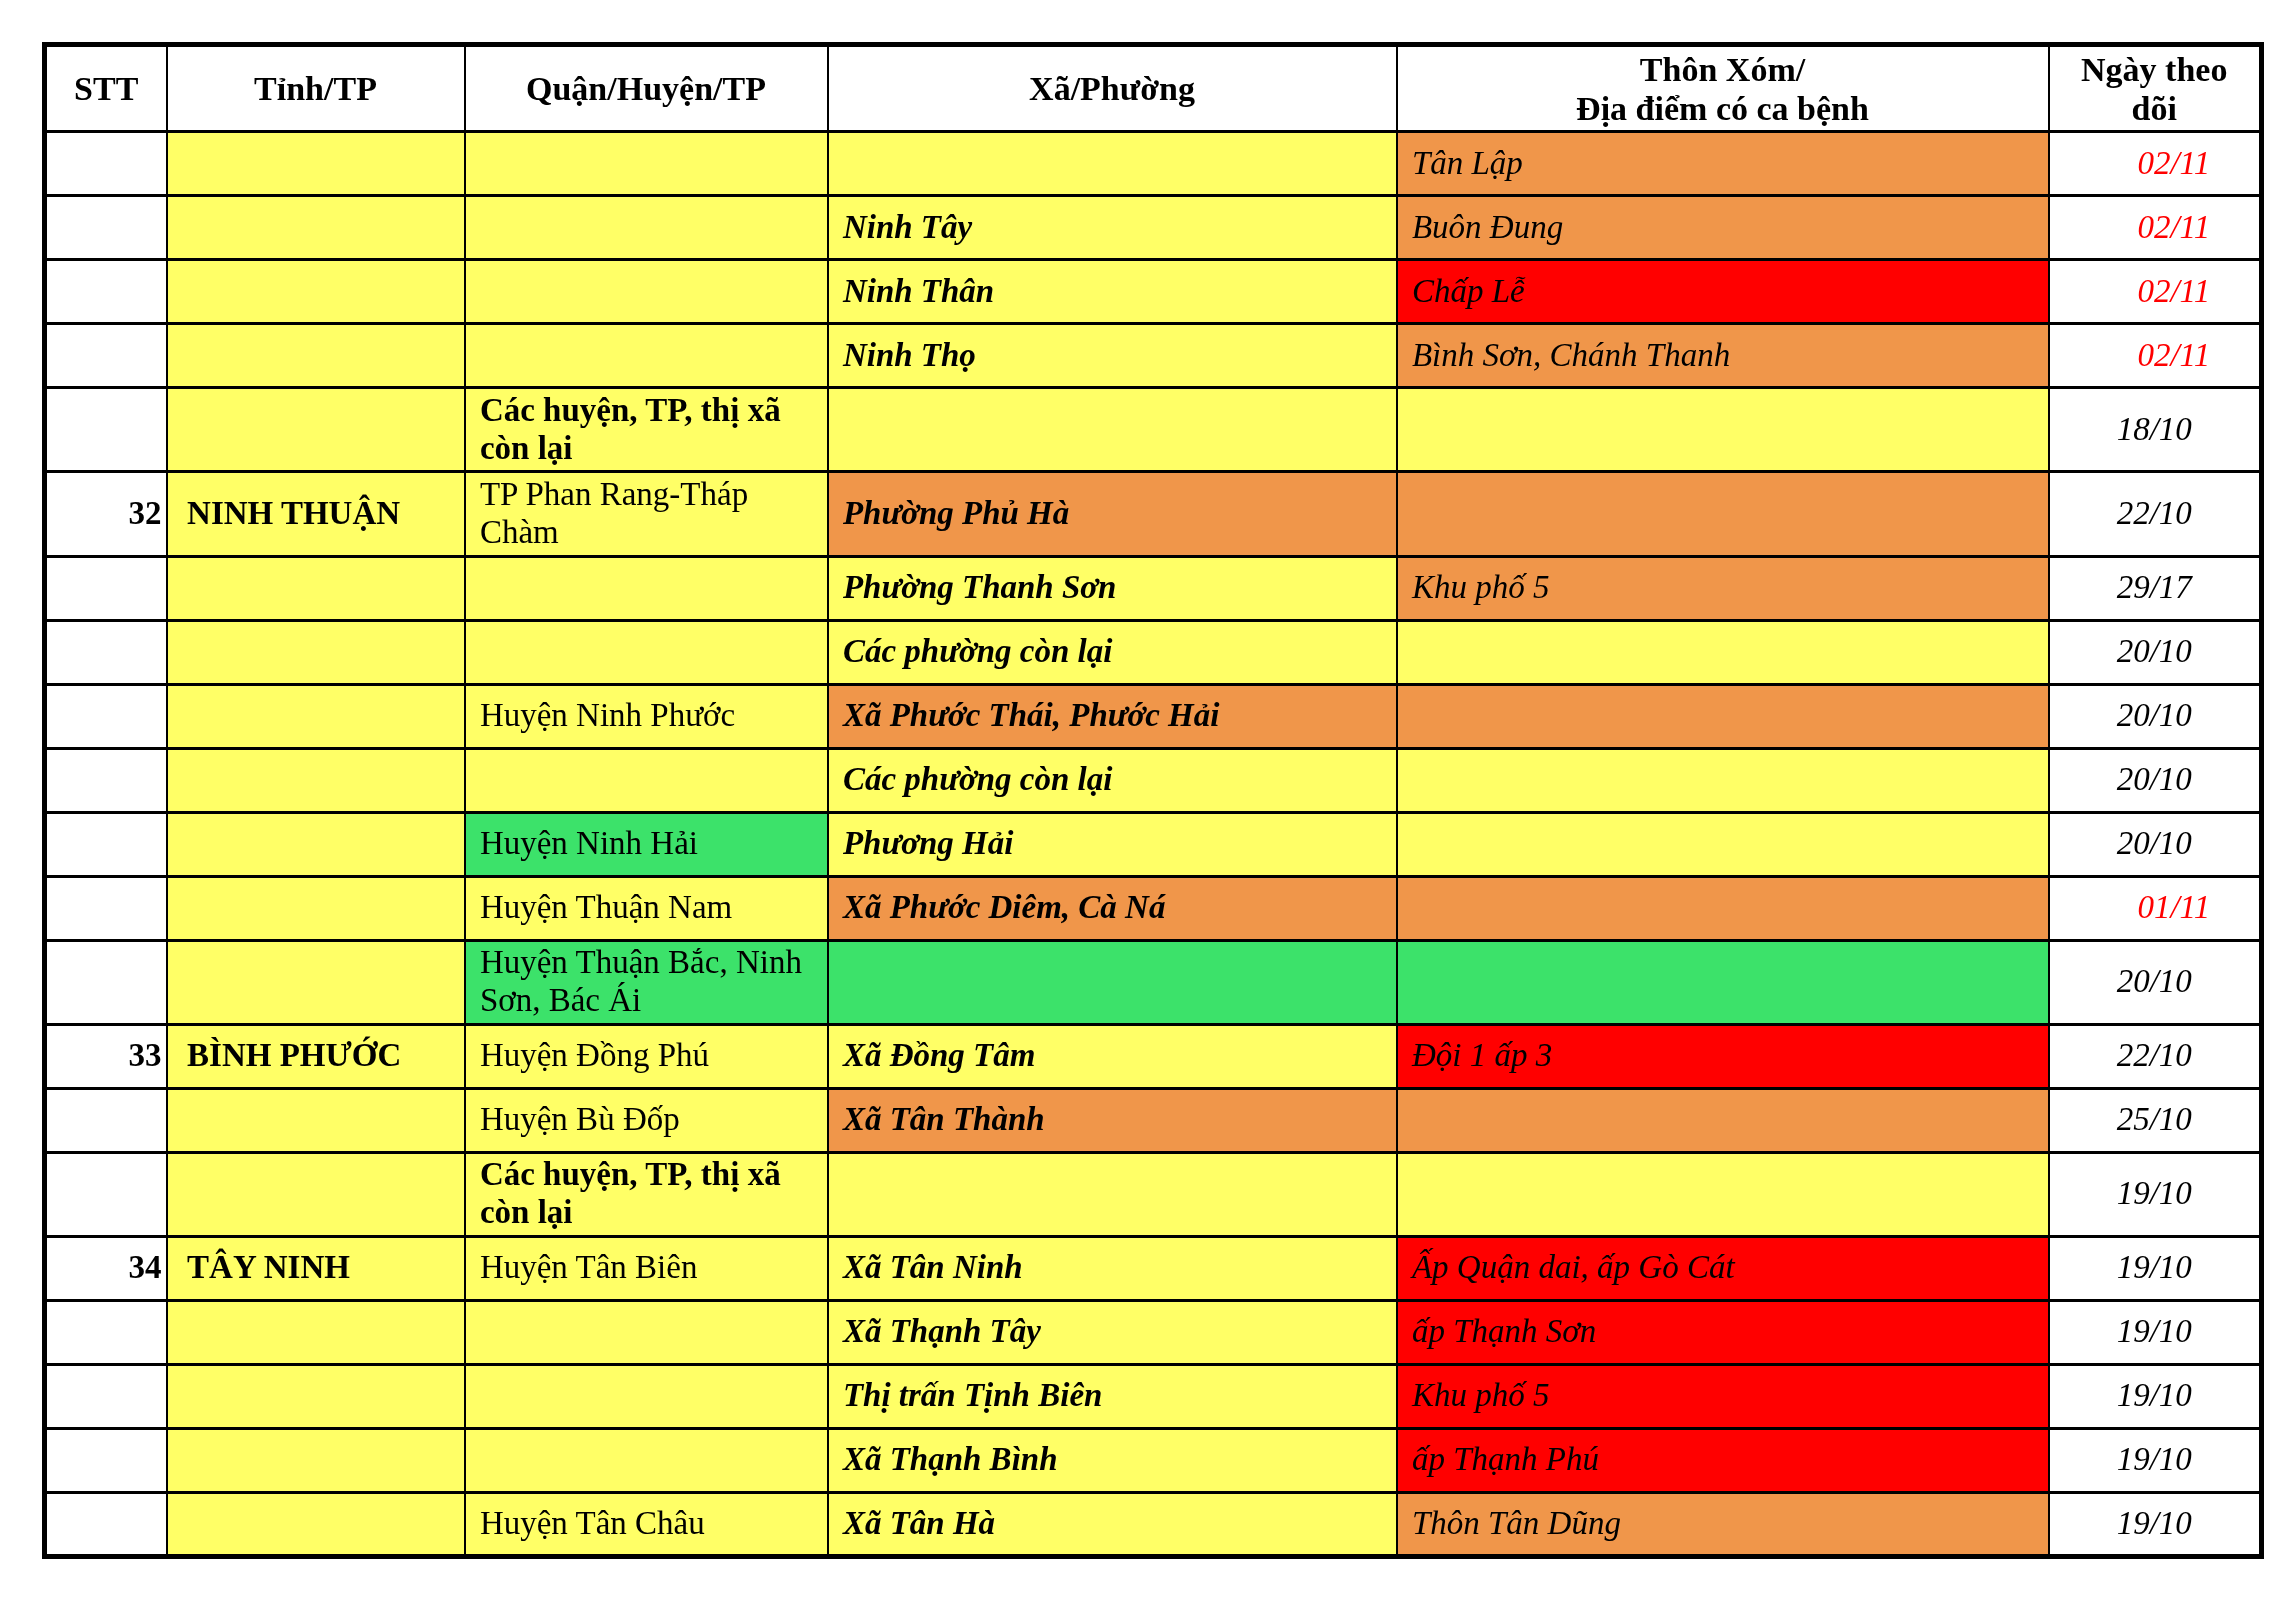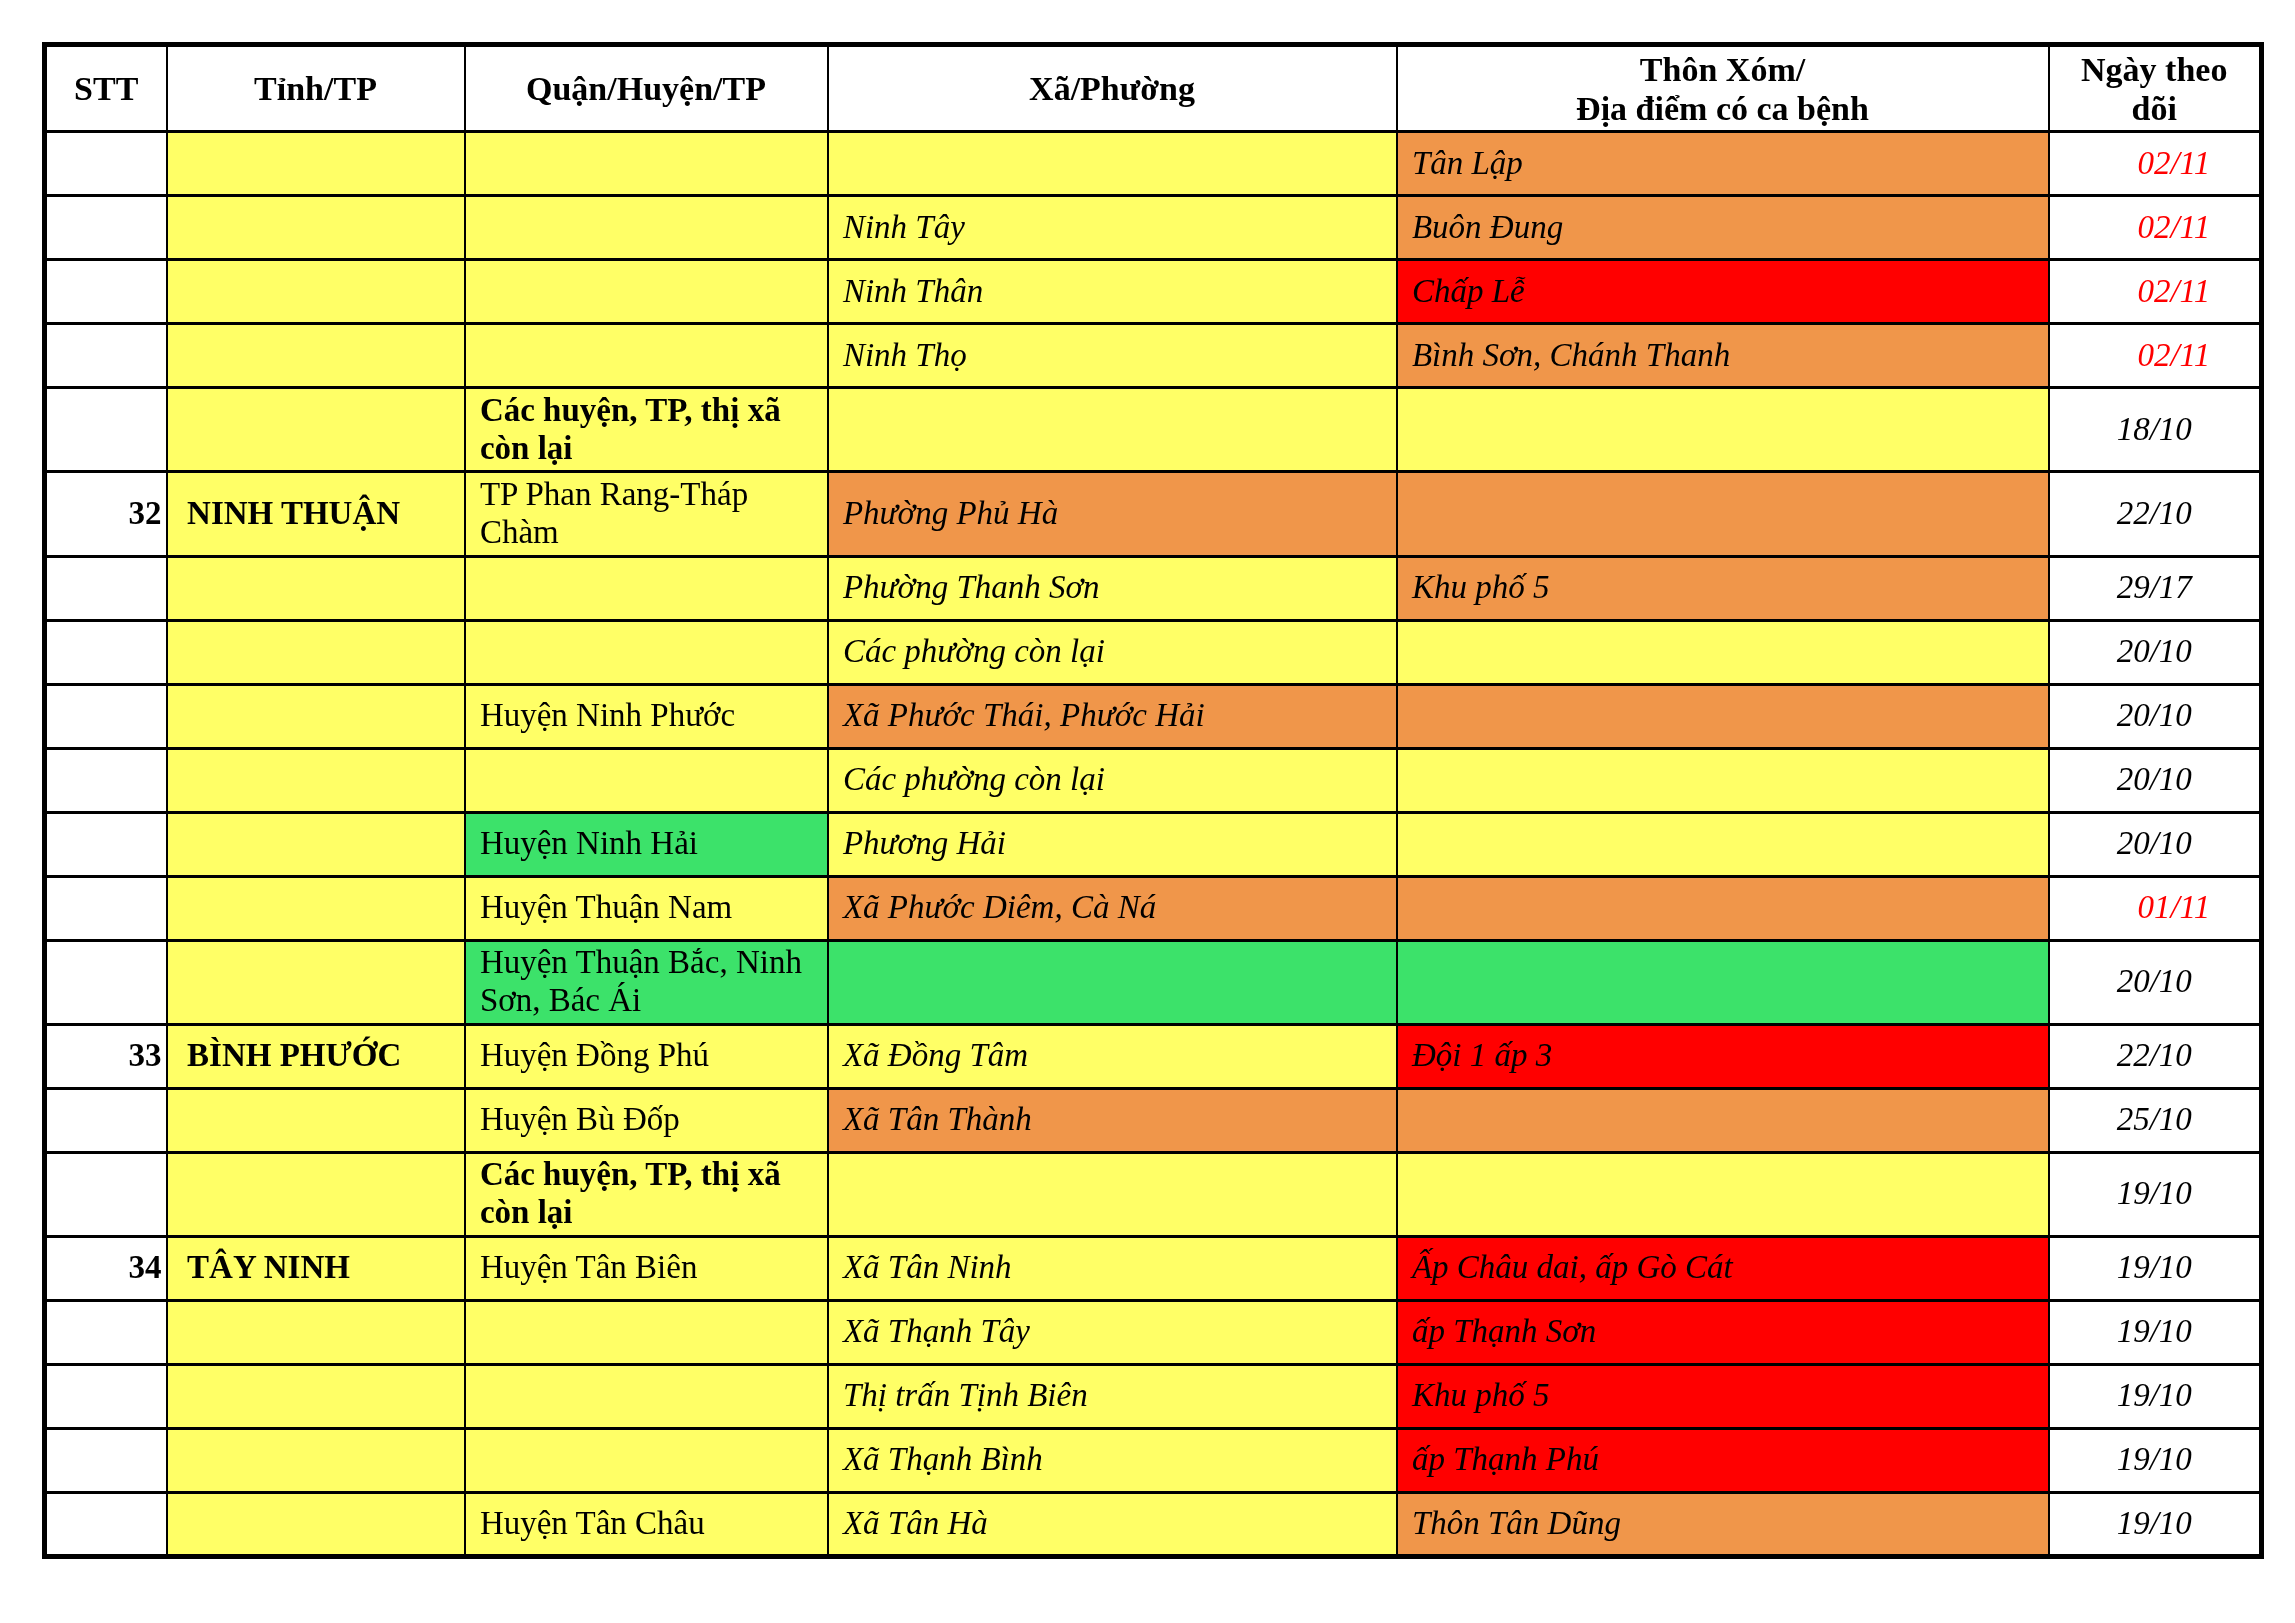--- a/index.html
+++ b/index.html
@@ -56,21 +56,21 @@
 
   td.c-stt {
     text-align: right;
     font-weight: bold;
     padding: 2.6px 3.9px;
   }
   td.c-province { font-weight: bold; padding-left: 19.6px; }
   td.c-district { font-weight: normal; }
   td.c-district.bold { font-weight: bold; }
   td.c-ward {
-    font-weight: normal;
+    font-weight: bold;
     font-style: italic;
   }
   td.c-hamlet { font-weight: normal; font-style: italic; }
   td.c-date {
     text-align: center;
     font-style: italic;
     padding: 2.6px 3.9px;
   }
   td.date-red { color: var(--date_red); padding-left: 43px; }
 
@@ -231,21 +231,21 @@
           <td class="c-district bold bg-yellow">Các huyện, TP, thị xã còn lại</td>
           <td class="c-ward bg-yellow"></td>
           <td class="c-hamlet bg-yellow"></td>
           <td class="c-date bg-white">19/10</td>
         </tr>
         <tr>
           <td class="c-stt bg-white">34</td>
           <td class="c-province bg-yellow">TÂY NINH</td>
           <td class="c-district bg-yellow">Huyện Tân Biên</td>
           <td class="c-ward bg-yellow">Xã Tân Ninh</td>
-          <td class="c-hamlet bg-red">Ấp Châu dai, ấp Gò Cát</td>
+          <td class="c-hamlet bg-red">Ấp Quận dai, ấp Gò Cát</td>
           <td class="c-date bg-white">19/10</td>
         </tr>
         <tr>
           <td class="c-stt bg-white"></td>
           <td class="c-province bg-yellow"></td>
           <td class="c-district bg-yellow"></td>
           <td class="c-ward bg-yellow">Xã Thạnh Tây</td>
           <td class="c-hamlet bg-red">ấp Thạnh Sơn</td>
           <td class="c-date bg-white">19/10</td>
         </tr>

